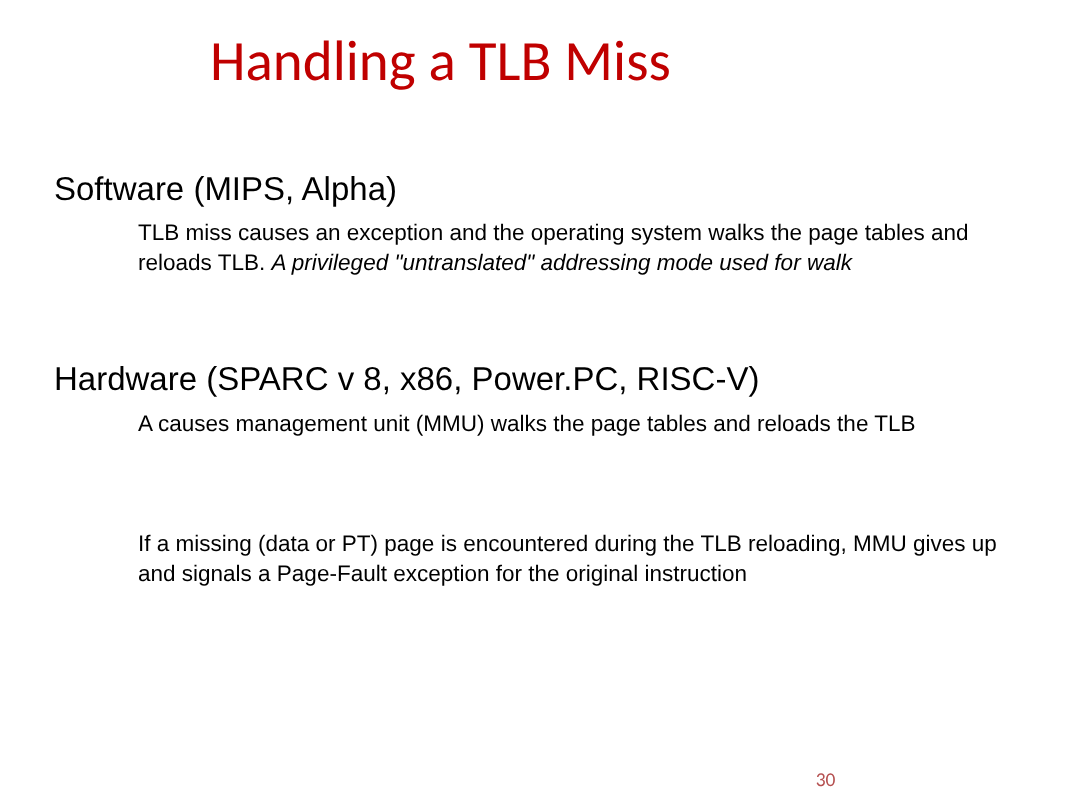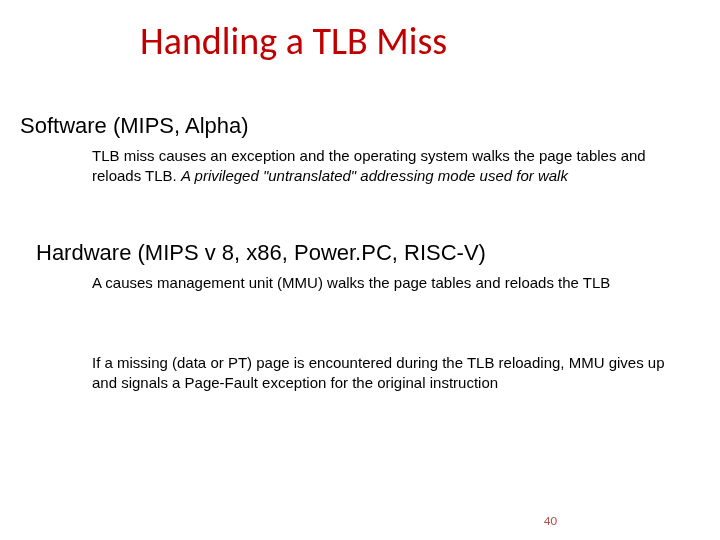--- a/index.html
+++ b/index.html
@@ -26,21 +26,21 @@
     font-size: 38px;
     color: #c00000;
     letter-spacing: 0px;
   }
   .section-heading {
     font-size: 22px;
     color: #000;
     font-family: Verdana, Geneva, sans-serif;
     margin-bottom: 4px;
   }
-  .sec1   { position: absolute; top: 113px; left: 20px; }
+  .sec1   { position: absolute; top: 113px; left: 36px; }
   .body1  { position: absolute; top: 146px; left: 92px; width: 574px; }
   .sec2   { position: absolute; top: 240px; left: 36px; }
   .body2a { position: absolute; top: 273px; left: 92px; width: 574px; }
   .body2b { position: absolute; top: 337px; left: 92px; width: 574px; margin-top: 16px; }
   .body {
     font-size: 15px;
     line-height: 1.3;
     color: #000;
     font-family: Verdana, Geneva, sans-serif;
   }
@@ -69,19 +69,19 @@
 
 <div class="slide">
 
   <div class="title">Handling a TLB Miss</div>
 
   <div class="section-heading sec1">Software (MIPS, Alpha)</div>
   <div class="body body1">
     <span>TLB miss causes an exception and the operating system walks the page tables and reloads TLB. </span><span class="italic">A privileged "untranslated" addressing mode used for walk</span>
   </div>
 
-  <div class="section-heading sec2">Hardware (MIPS v 8, x86, Power.PC, RISC-V)</div>
+  <div class="section-heading sec2">Hardware (SPARC v 8, x86, Power.PC, RISC-V)</div>
   <div class="body body2a">A causes management unit (MMU) walks the page tables and reloads the TLB</div>
   <div class="body body2b">If a missing (data or PT) page is encountered during the TLB reloading, MMU gives up and signals a Page-Fault exception for the original instruction</div>
 
-  <div class="footer-right">40</div>
+  <div class="footer-right">30</div>
 
 </div>
 
 </body></html>

